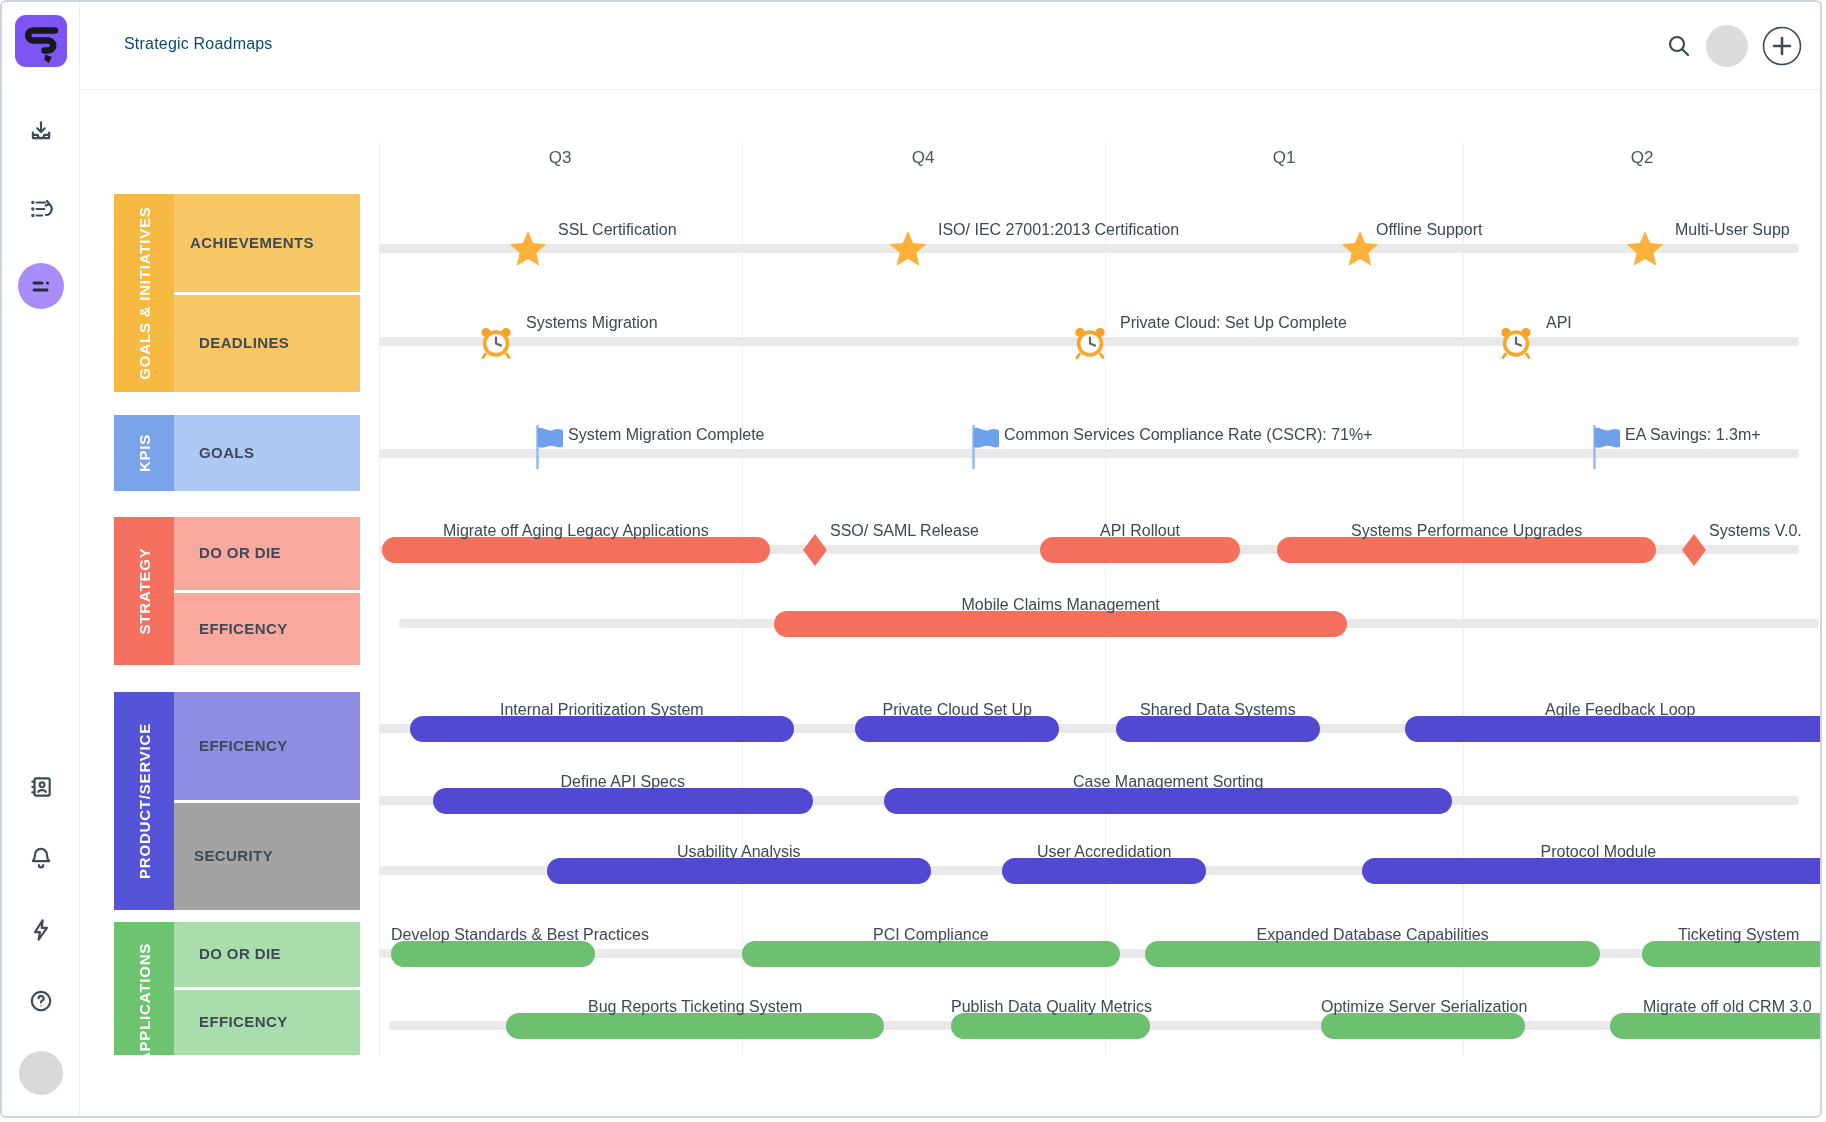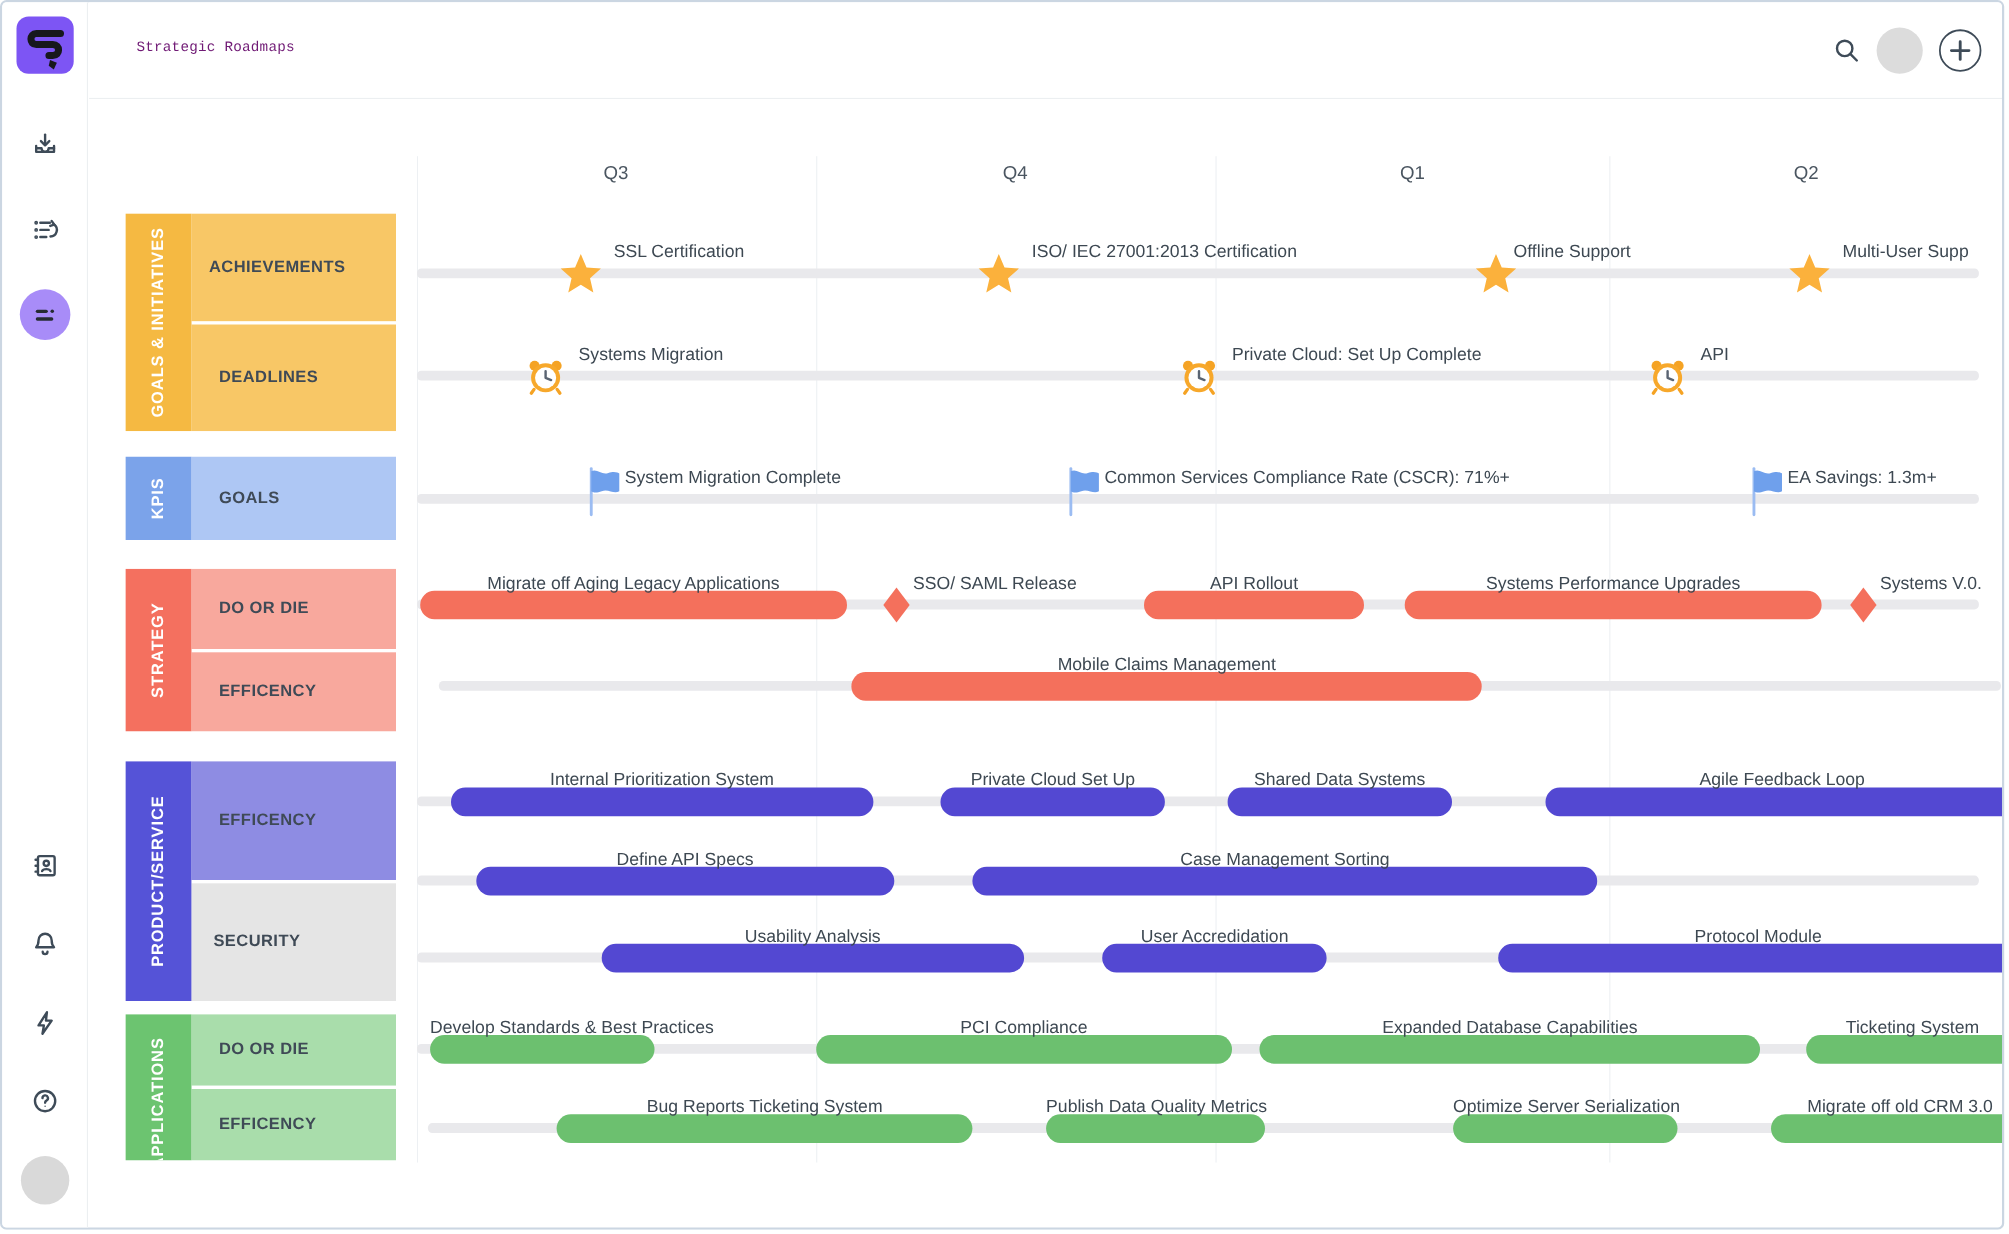--- a/index.html
+++ b/index.html
@@ -8,21 +8,21 @@
 
   
   .sidebar { position:absolute; left:0; top:0; width:78px; height:100%; background:#fff; border-right:1px solid #ECEFF1; z-index:5; }
   .logo { position:absolute; left:13px; top:13px; width:52px; height:52px; border-radius:11px; background:#7D55F4; display:flex; align-items:center; justify-content:center; cursor:pointer; }
   .side-btn { position:absolute; left:17px; width:44px; height:44px; display:flex; align-items:center; justify-content:center; cursor:pointer; border-radius:50%; }
   .side-btn.active { background:#A88CF8; width:46px; height:46px; left:16px; }
   .side-avatar { position:absolute; left:17px; width:44px; height:44px; border-radius:50%; background:#D9D9D9; }
 
   
   .topbar { position:absolute; left:79px; top:0; right:0; height:88px; background:#fff; border-bottom:1px solid #ECEFF1; }
-  .topbar-title { position:absolute; left:43px; top:33px; font-size:13px; font-weight:500; color:#701a75; letter-spacing:.2px;font-family:Liberation Mono, monospace; }
+  .topbar-title { position:absolute; left:43px; top:33px; font-size:16px; font-weight:500; color:#0c4a6e; letter-spacing:.2px; }
   .topbar-right { position:absolute; right:18px; top:0; height:88px; display:flex; align-items:center; gap:14px; }
   .tb-avatar { width:42px; height:42px; border-radius:50%; background:#DCDCDC; }
   .icon-btn { display:flex; align-items:center; justify-content:center; cursor:pointer; }
 
   
   .lane { position:absolute; left:112px; width:246px; display:flex; overflow:hidden; }
   .lane-strip { position:relative; width:60px; flex:none; overflow:hidden; }
   .lane-strip span { position:absolute; left:50%; top:50%; transform:translate(-50%,-50%) rotate(-90deg); white-space:nowrap; color:#fff; font-size:15px; font-weight:700; letter-spacing:.8px; }
   .lane-strip.clip-down span { transform:translate(-50%,calc(-50% + 14px)) rotate(-90deg); }
   .lane-subs { flex:1; display:flex; flex-direction:column; }
@@ -155,21 +155,21 @@
           <div class="lane-sub" style="background: rgb(248, 168, 157);">DO OR DIE</div>
           <div class="lane-sub" style="background: rgb(248, 168, 157);">EFFICENCY</div>
         </div>
       </div>
       <div class="lane" style="top: 690px; height: 218px;">
         <div class="lane-strip" style="background: rgb(85, 83, 215);">
           <span>PRODUCT/SERVICE</span>
         </div>
         <div class="lane-subs">
           <div class="lane-sub" style="background: rgb(142, 140, 227);">EFFICENCY</div>
-          <div class="lane-sub" style="background: #e5e5e5; padding-left: 20px;">SECURITY</div>
+          <div class="lane-sub" style="background: #a3a3a3; padding-left: 20px;">SECURITY</div>
         </div>
       </div>
       <div class="lane" style="top: 920px; height: 133px;">
         <div class="lane-strip clip-down" style="background: rgb(108, 196, 112);">
           <span>APPLICATIONS</span>
         </div>
         <div class="lane-subs">
           <div class="lane-sub" style="background: rgb(169, 221, 171);">DO OR DIE</div>
           <div class="lane-sub" style="background: rgb(169, 221, 171);">EFFICENCY</div>
         </div>

